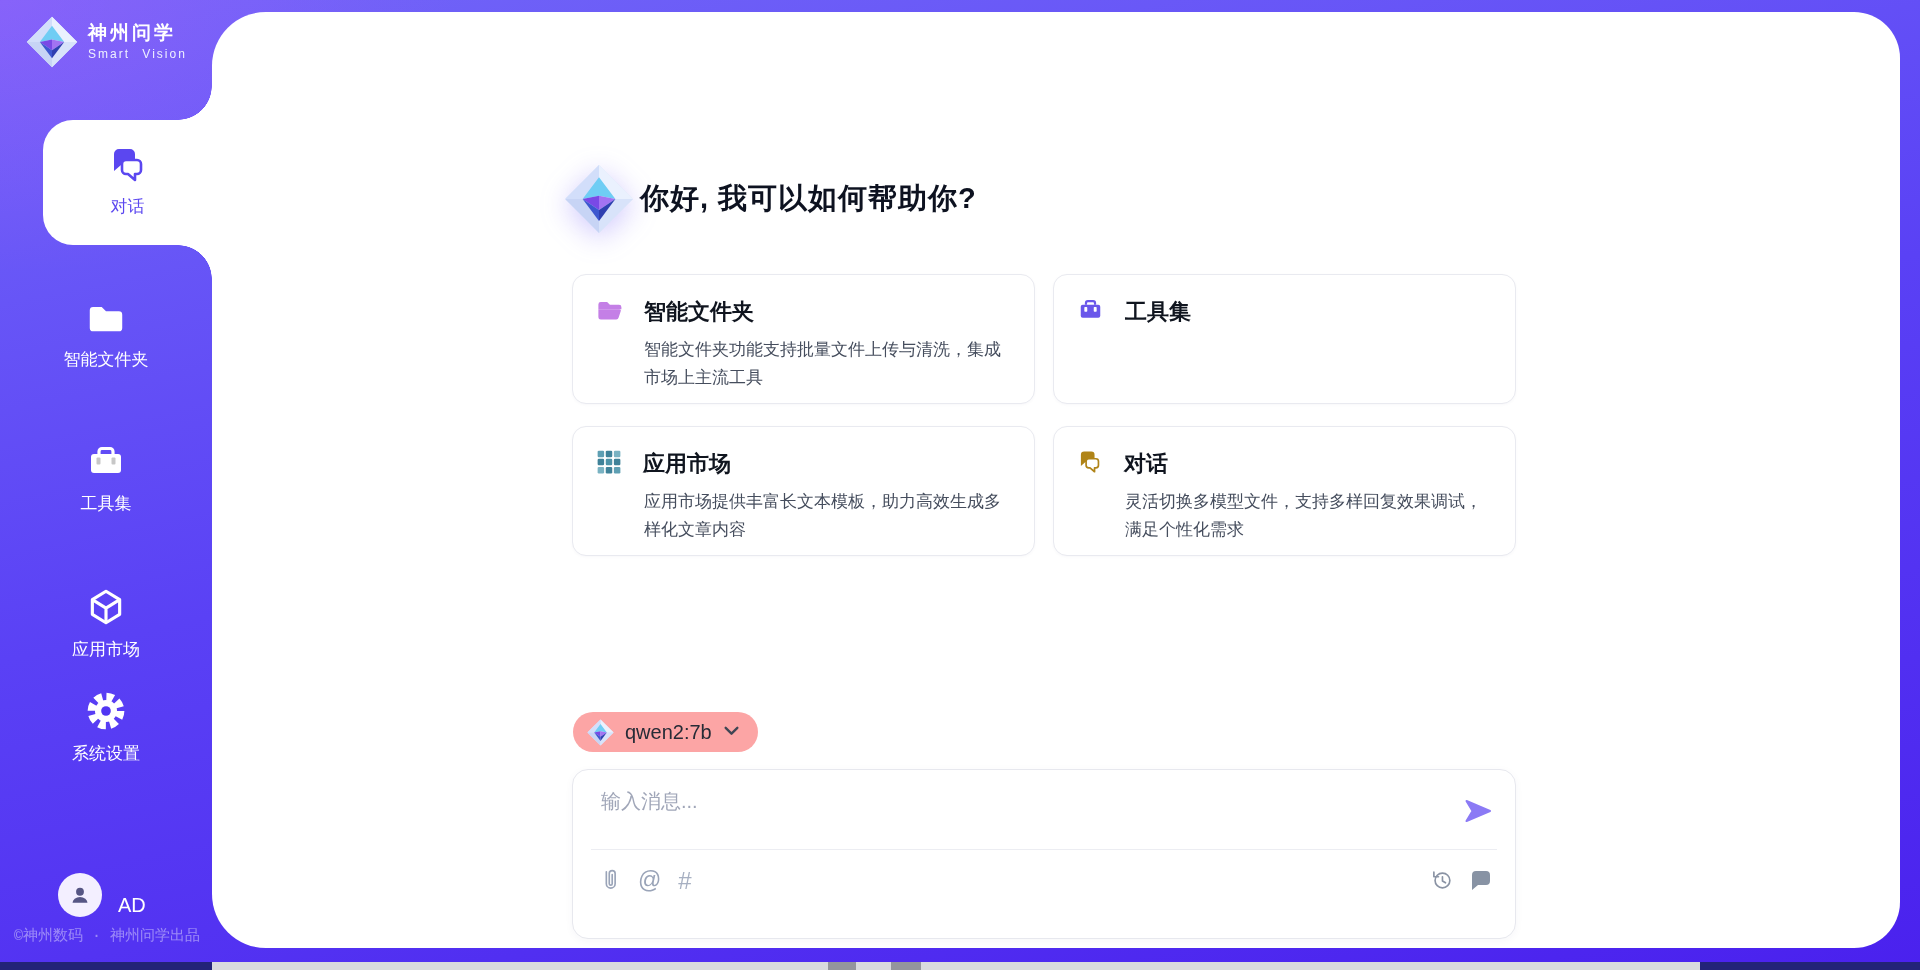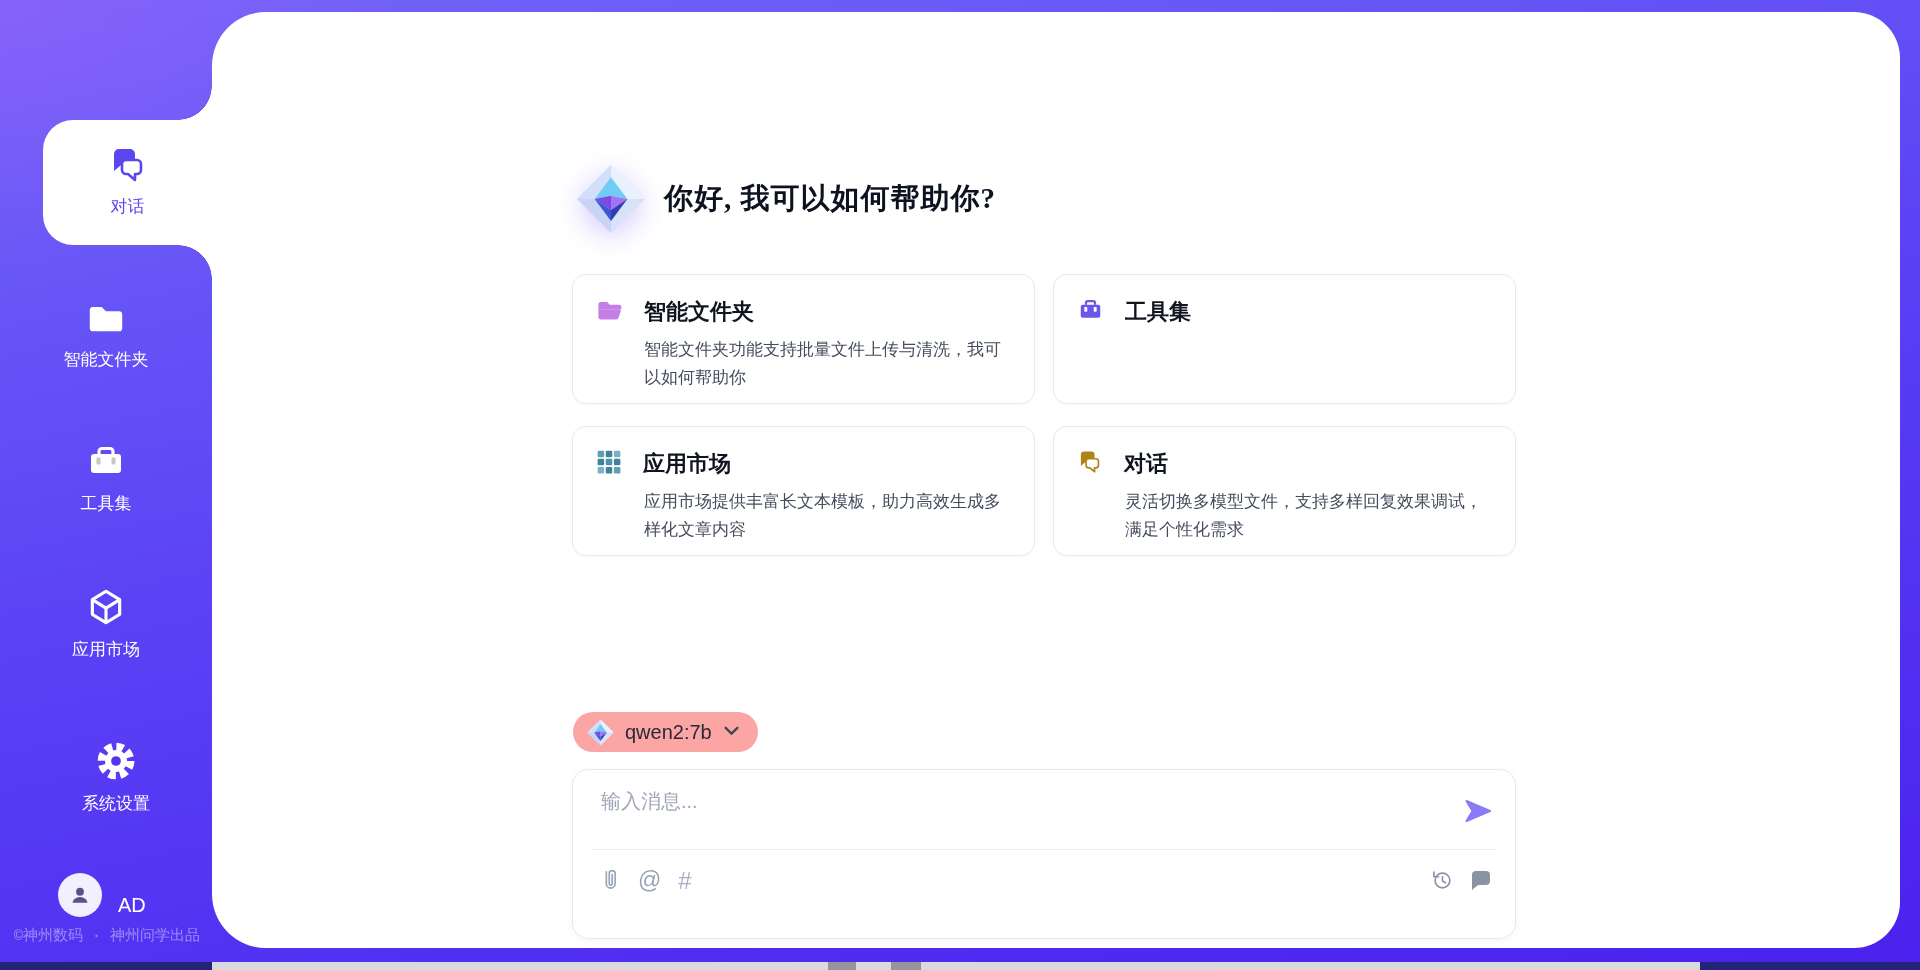--- a/index.html
+++ b/index.html
@@ -38,29 +38,29 @@
   .nav-item.active{left:43px;width:169px;top:120px;height:125px;background:#fff;border-radius:30px 0 0 30px;}
   .nav-item.active .nav-label{color:#5b47f0;}
   .nav-item.active::before,.nav-item.active::after{
     content:"";position:absolute;right:0;width:34px;height:34px;pointer-events:none;
   }
   .nav-item.active::before{top:-34px;background:radial-gradient(circle at 0 0,transparent 33.5px,#fff 34px);}
   .nav-item.active::after{bottom:-34px;background:radial-gradient(circle at 0 100%,transparent 33.5px,#fff 34px);}
   .nav-item.active .icon-pad{padding-top:25px;display:block;}
   .icon-pad{display:block;}
 
-  .n2-item{top:298px;} .n3-item{top:442px;} .n4-item{top:586px;} .n5-item{top:740px;padding-left:10px;}
+  .n2-item{top:298px;} .n3-item{top:442px;} .n4-item{top:586px;} .n5-item{top:690px;}
 
   .user-row{position:absolute;left:58px;top:873px;display:flex;align-items:flex-end;gap:16px;cursor:pointer;}
   .avatar{width:44px;height:44px;border-radius:50%;background:#f3efff;display:flex;align-items:center;justify-content:center;}
   .user-name{color:#fff;font-size:20px;}
   .side-footer{position:absolute;left:14px;top:926px;color:rgba(255,255,255,.42);font-size:15px;font-family:Liberation Mono, monospace;}
 
   
-  .greeting{position:absolute;left:364px;top:152px;display:flex;align-items:center;gap:18px;font-family:Liberation Serif, serif;}
+  .greeting{position:absolute;left:352px;top:152px;display:flex;align-items:center;gap:6px;}
   .greeting .gem-wrap{width:70px;height:70px;filter:drop-shadow(0 6px 14px rgba(120,100,250,.35));}
   .greeting-text{font-size:29px;font-weight:bold;color:#0d1220;letter-spacing:1px;}
 
   .cards{position:absolute;left:360px;top:262px;display:grid;grid-template-columns:463px 463px;gap:22px 18px;}
   .card{
     box-sizing:border-box;width:463px;height:130px;background:#fff;border:1px solid #e9eaf0;border-radius:14px;
     padding:22px 20px 0 23px;cursor:pointer;box-shadow:0 1px 3px rgba(40,40,90,.03);
   }
   .card-head{display:flex;align-items:center;gap:21px;}
   .card-title{font-size:22px;font-weight:bold;color:#10151f;}
@@ -107,20 +107,31 @@
       <polygon points="17,32 32,29 32,42" fill="#7a49e6"></polygon>
       <polygon points="47,32 32,29 32,42" fill="#a273f2"></polygon>
       <polygon points="17,32 32,42 32,52" fill="#3c57cf"></polygon>
       <polygon points="47,32 32,42 32,52" fill="#2e3fb0"></polygon>
     </g>
   </defs>
 </svg>
 
 <div class="sidebar">
 
+  <div class="logo">
+    <span class="gem-wrap">
+      <svg width="52" height="52" viewBox="0 0 64 64">
+          <use href="#gem"></use>
+        </svg>
+    </span>
+    <span class="logo-text">
+      <span class="cn">神州问学</span>
+      <span class="en">Smart Vision</span>
+    </span>
+  </div>
 
   <div class="nav-item active">
     <span class="icon-pad nav-icon">
       <svg width="40" height="40" viewBox="0 0 40 40">
         <path d="M6 9 a5 5 0 0 1 5-5 h11 a5 5 0 0 1 5 5 v6 a5 5 0 0 1-5 5 h-9 l-7 6 Z" fill="#5b47f0"></path>
         <path d="M18 15 h11 a4 4 0 0 1 4 4 v6 a4 4 0 0 1-4 4 h-2 v6 l-7-6 h-2 a4 4 0 0 1-4-4 v-6 a4 4 0 0 1 4-4 Z" fill="#ffffff" stroke="#5b47f0" stroke-width="2.6" stroke-linejoin="round"></path>
       </svg>
     </span>
     <span class="nav-label">对话</span>
   </div>
@@ -196,21 +207,21 @@
     <div class="card">
       <div class="card-head">
         <span>
           <svg width="27" height="26" viewBox="0 0 34 30">
             <path d="M3 8 a3 3 0 0 1 3-3 h8 l3.5 3.5 H29 a3 3 0 0 1 3 3 V14 H3 Z" fill="#c47fe6"></path>
             <path d="M3 14 h26.2 a2 2 0 0 1 1.9 2.6 l-2.7 8.3 a3 3 0 0 1-2.9 2.1 H6 a3 3 0 0 1-3-3 Z" fill="#c47fe6"></path>
           </svg>
         </span>
         <span class="card-title">智能文件夹</span>
       </div>
-      <div class="card-desc">智能文件夹功能支持批量文件上传与清洗，我可以如何帮助你</div>
+      <div class="card-desc">智能文件夹功能支持批量文件上传与清洗，集成市场上主流工具</div>
     </div>
 
     <div class="card">
       <div class="card-head">
         <span>
           <svg width="27" height="26" viewBox="0 0 40 40">
             <path d="M13 12 v-2.5 a3 3 0 0 1 3-3 h8 a3 3 0 0 1 3 3 V12" stroke="#6a57ea" stroke-width="3.4" fill="none"></path>
             <rect x="5" y="12" width="30" height="20" rx="3" fill="#6a57ea"></rect>
             <rect x="10.5" y="15.5" width="4.5" height="7" rx="1" fill="#ffffff"></rect>
             <rect x="25" y="15.5" width="4.5" height="7" rx="1" fill="#ffffff"></rect>

